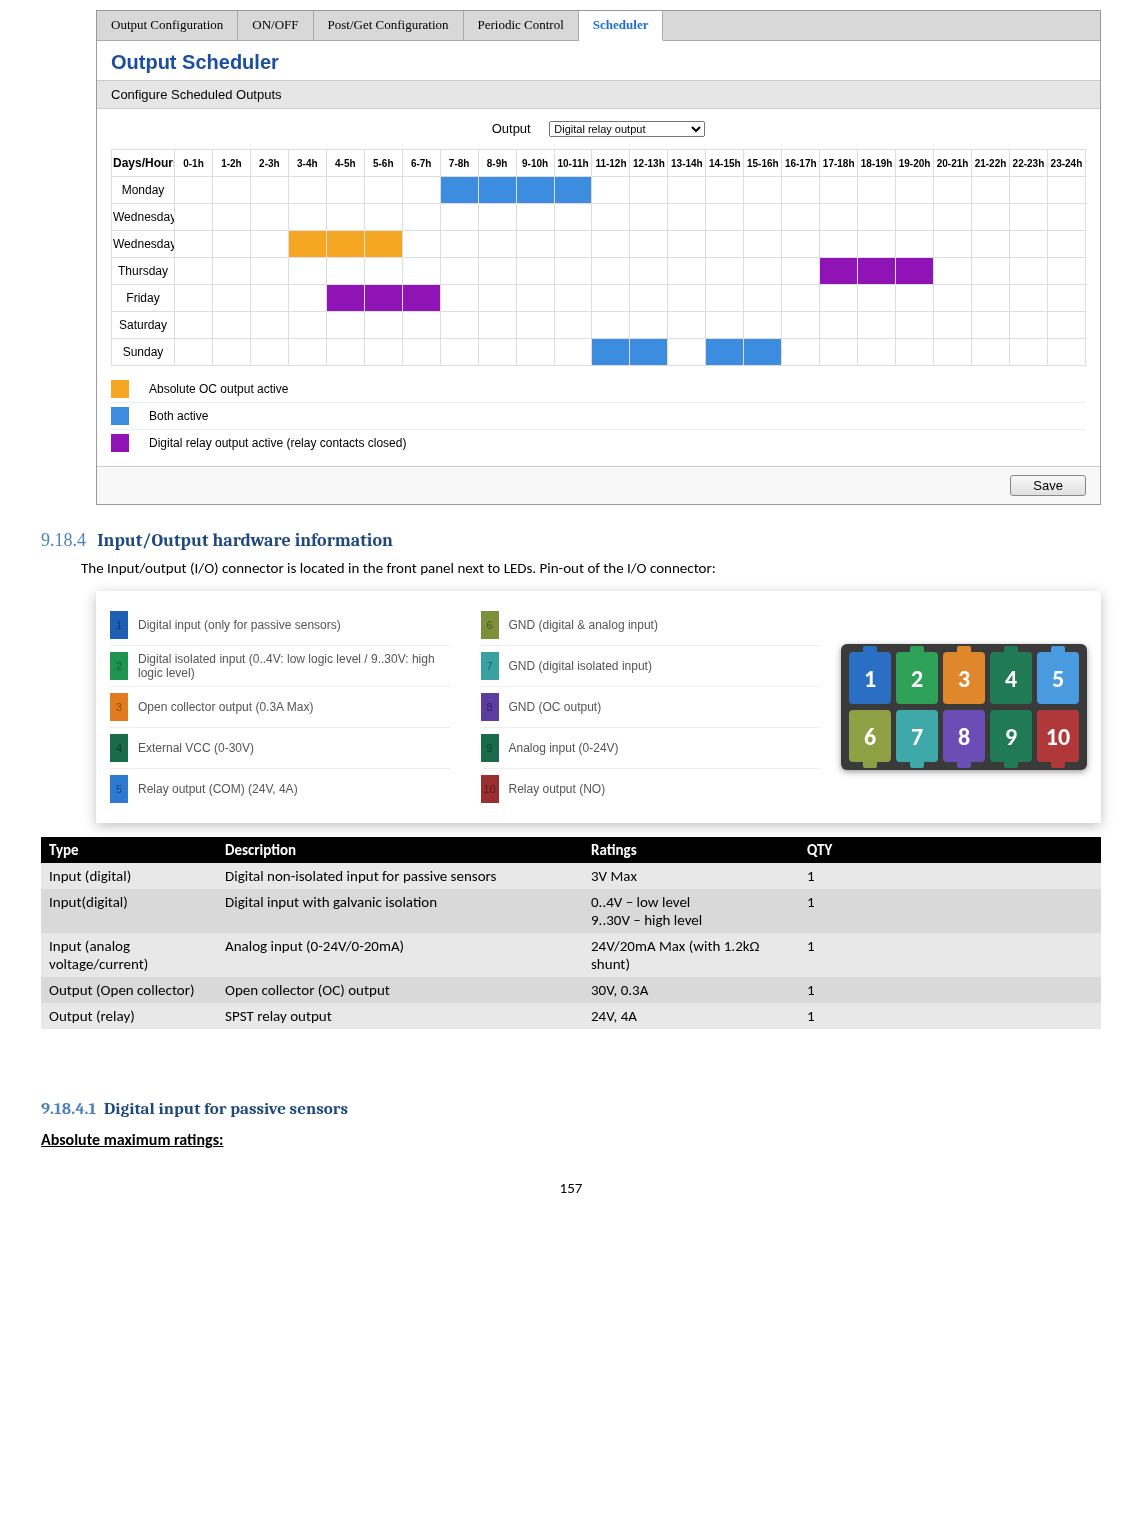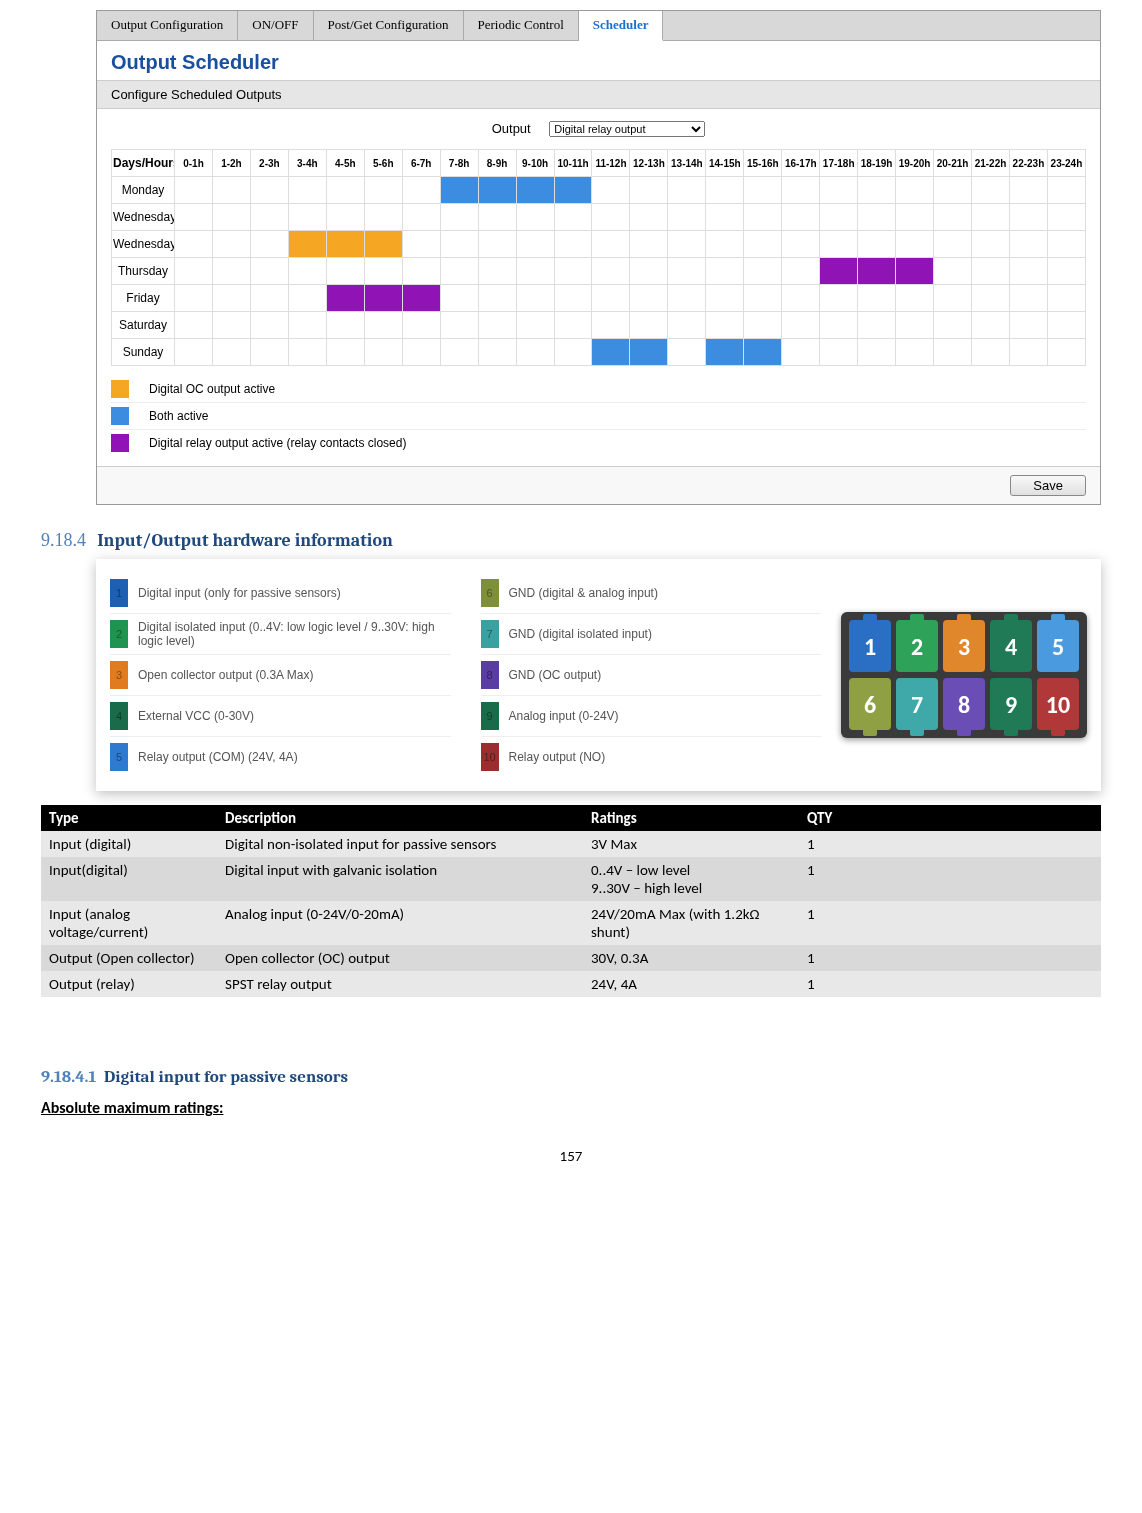--- a/index.html
+++ b/index.html
@@ -306,40 +306,41 @@
             <td></td>
             <td></td>
             <td></td>
             <td></td>
           </tr>
         </tbody>
     </table>
     <div class="legend" id="legend">
         <div class="legend-row">
           <div class="swatch c-oc"></div>
-          <span>Digital OC output active</span>
+          <span>Absolute OC output active</span>
         </div>
         <div class="legend-row">
           <div class="swatch c-both"></div>
           <span>Both active</span>
         </div>
         <div class="legend-row">
           <div class="swatch c-relay"></div>
           <span>Digital relay output active (relay contacts closed)</span>
         </div>
       </div>
     <div class="save-row">
       <button>Save</button>
     </div>
   </div>
 
   <div class="sec-h">
     <span class="sec-num">9.18.4</span>
     <span class="sec-ttl">Input/Output hardware information</span>
   </div>
+  <div class="para">The Input/output (I/O) connector is located in the front panel next to LEDs. Pin-out of the I/O connector:</div>
 
   <div class="pin-wrap">
     <div class="pin-cols">
       <div class="pin-col" id="pinL">
           <div class="pin-row">
             <div class="pin-num top">1</div>
             <div>Digital input (only for passive sensors)</div>
           </div>
           <div class="pin-row">
             <div class="pin-num green">2</div>

